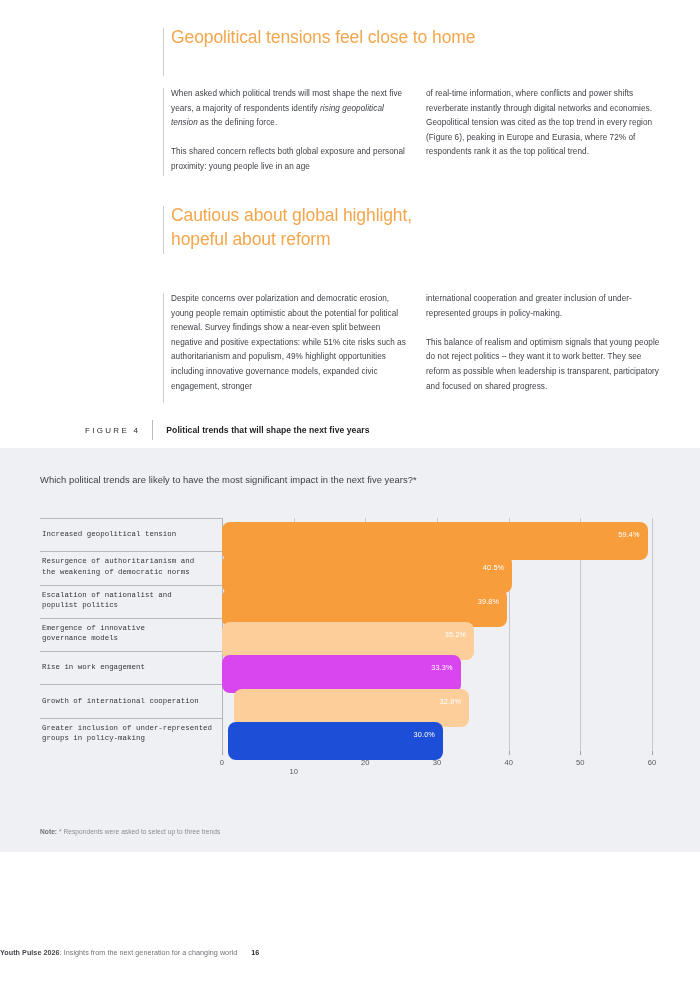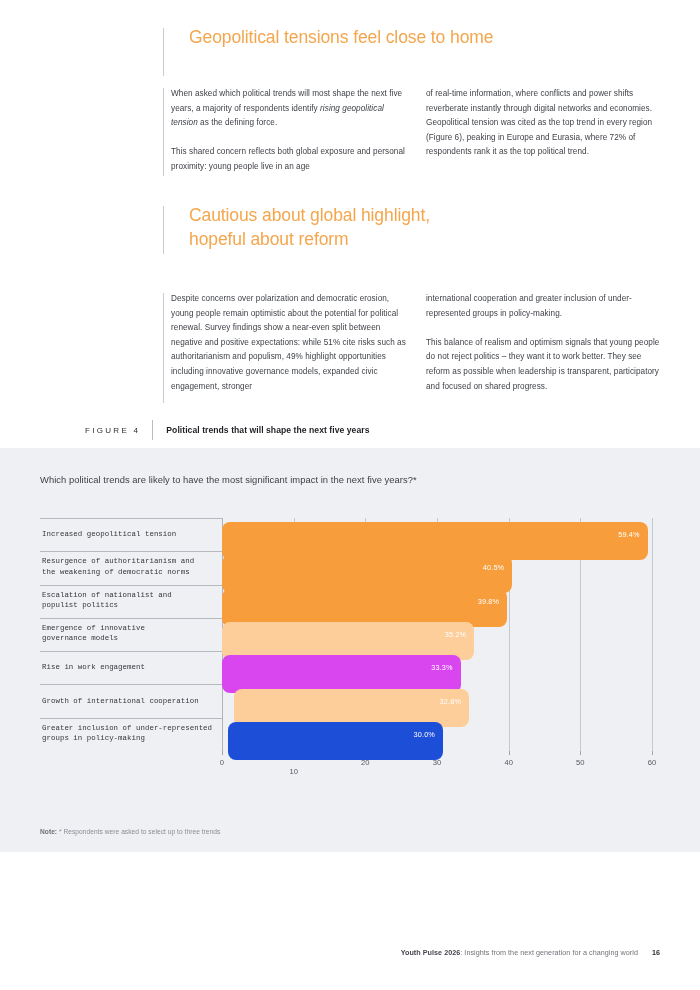--- a/index.html
+++ b/index.html
@@ -10,21 +10,21 @@
     -webkit-font-smoothing: antialiased;
   }
   #page {
     position: relative;
     width: 700px; height: 990px;
     overflow: hidden;
     background: #ffffff;
   }
 
   
-  .section { position: absolute; padding-left: 18px; }
+  .section { position: absolute; }
 
   .sec-heading {
     color: #f4a64c;
     font-size: 17.5px;
     font-weight: 400;
     line-height: 24px;
     letter-spacing: -0.1px;
     white-space: pre-line;
   }
 
@@ -175,22 +175,22 @@
     color: #555861;
     transform: translateX(-50%);
     letter-spacing: 0.05px;
   }
 
   
   #footer {
     position: absolute;
     left: 0; top: 948px;
     width: 700px;
-    text-align: right;
-    padding-right: 40px;
+    text-align: left;
+    padding-right: 28px;
     font-size: 7.2px;
     color: #6f7278;
     letter-spacing: 0.04px;
   }
   #footer .f-bold { font-weight: bold; color: #44474d; }
   #footer .f-page { font-weight: bold; color: #2b2d31; padding-left: 14px; }
 </style>
 </head>
 <body>
 

